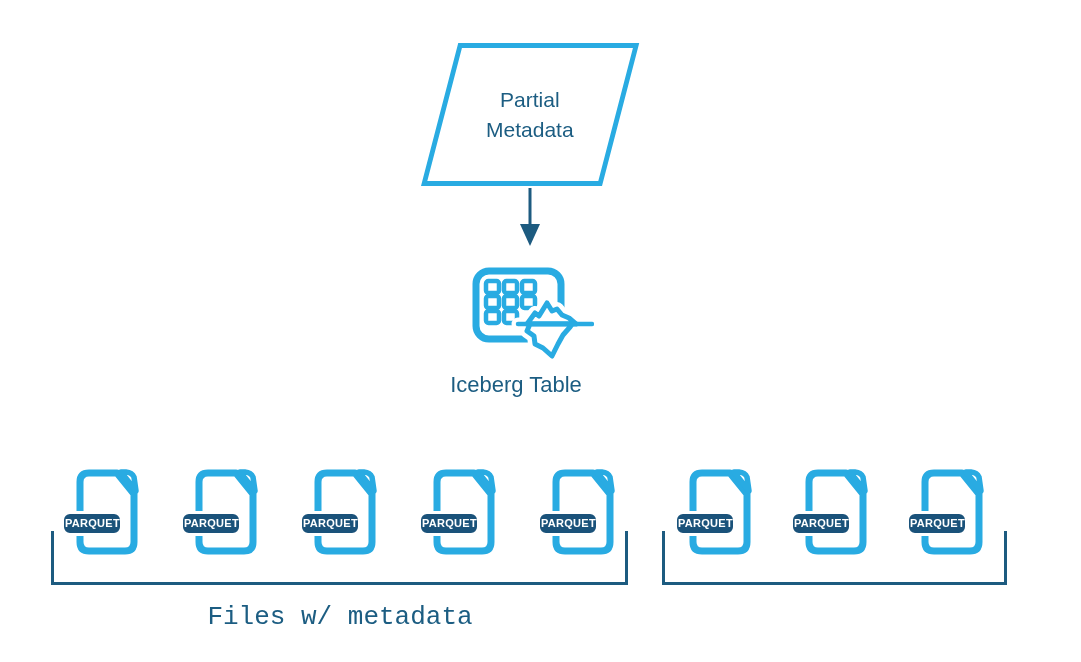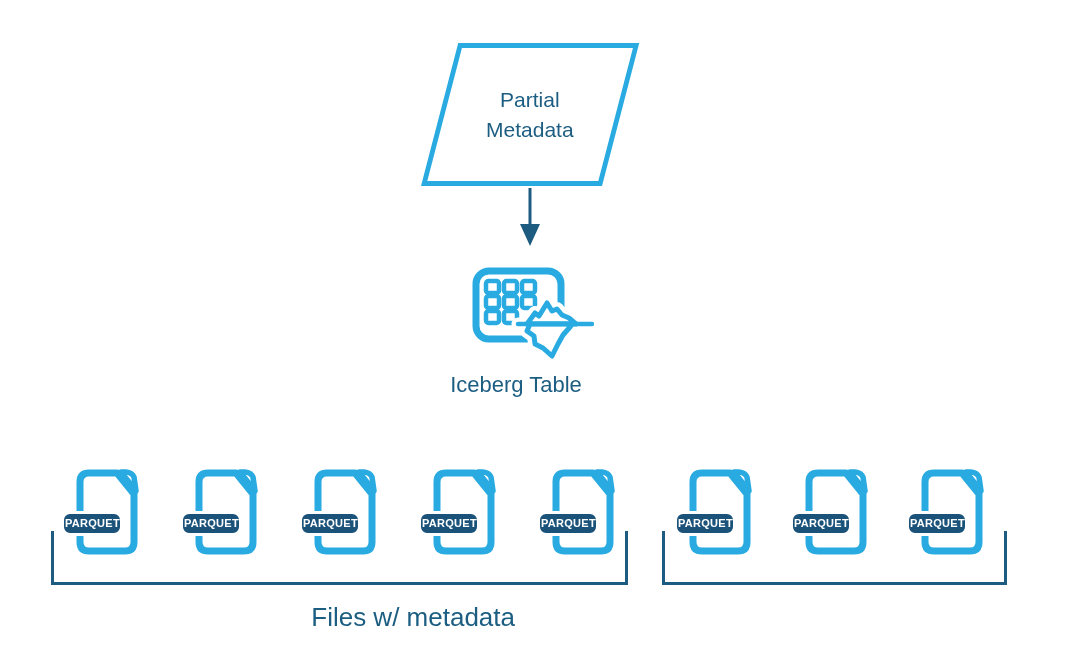--- a/index.html
+++ b/index.html
@@ -55,21 +55,21 @@
     position:absolute;top:531px;height:54px;box-sizing:border-box;
     border-left:3px solid #1D5B80;
     border-right:3px solid #1D5B80;
     border-bottom:3px solid #1D5B80;
   }
   .bracket-left{left:51px;width:577px;}
   .bracket-right{left:662px;width:345px;}
   
   .group-label{
     position:absolute;top:602px;width:350px;
-    text-align:right;color:#1C5D82;font-size:26px;
+    text-align:center;color:#1C5D82;font-size:26px;font-family:Liberation Mono, monospace;
   }
   .gl-left{left:165px;}
   .gl-right{left:660px;}
 </style>
 </head>
 <body>
 
 <div class="canvas">
 
   <div class="pgram">

